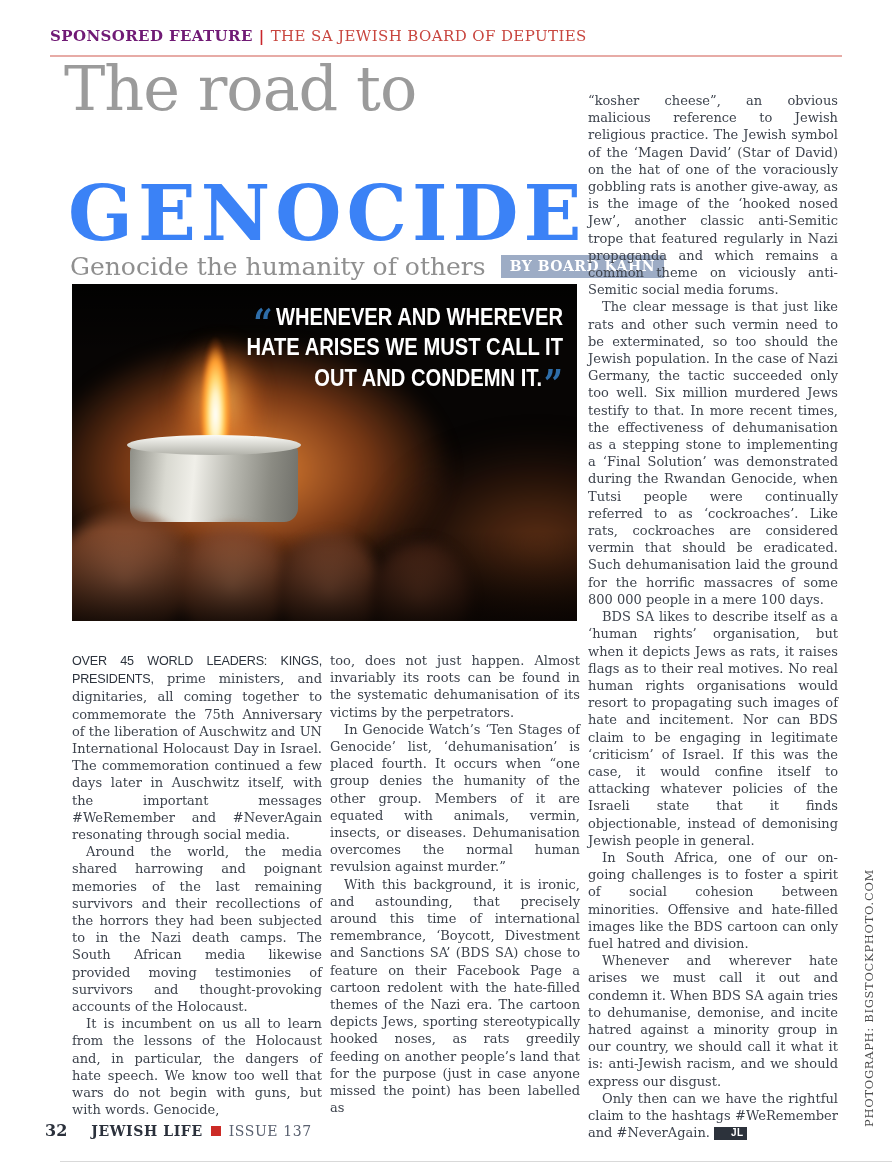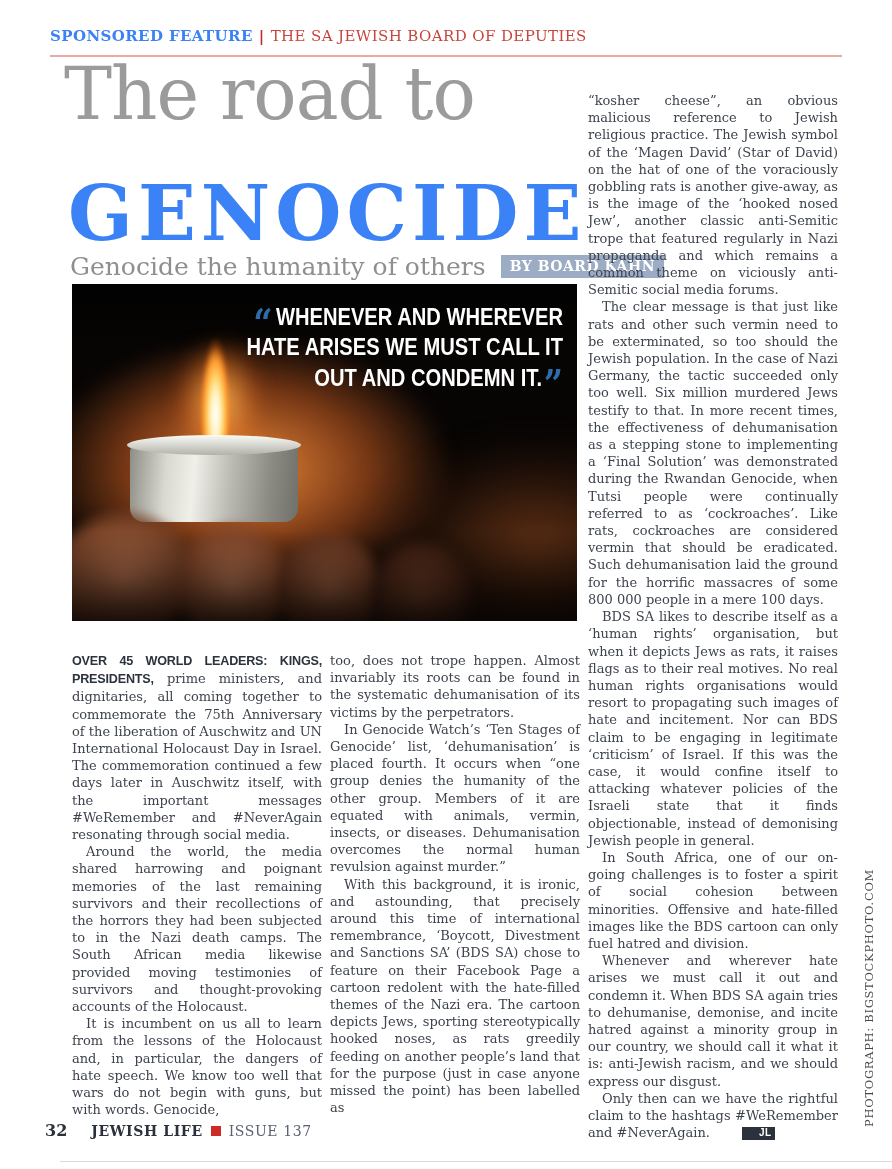--- a/index.html
+++ b/index.html
@@ -2,27 +2,27 @@
 <html><head>
 <meta charset="utf-8">
 <style>
   html,body { margin:0; padding:0; background:#ffffff; }
   .page {
     position:relative; width:892px; height:1169px; background:#ffffff;
     font-family:"DejaVu Serif", serif; overflow:hidden;
   }
   
   .hdr { position:absolute; left:50px; top:27px; width:792px; font-size:15px; letter-spacing:.4px; white-space:nowrap; }
-  .hdr .feature { color:#3b82f6; font-weight:bold;text-align:center; }
+  .hdr .feature { color:#701a75; font-weight:bold;text-align:center; }
   .hdr .sep { color:#c9252b; font-weight:bold; margin:0 6px; }
   .hdr .org { color:#c8453e; }
   .hdr-rule { position:absolute; left:50px; top:55px; width:792px; height:2px; background:#e7aba6; }
 
   
-  .title1 { position:absolute; left:64px; top:58px; font-size:72px; line-height:1; color:#9b9b9b; letter-spacing:-1px; }
+  .title1 { position:absolute; left:64px; top:58px; font-size:62px; line-height:1; color:#9b9b9b; letter-spacing:-1px; }
   .title2 { position:absolute; left:68px; top:176px; font-size:76px; line-height:1; font-weight:bold; color:#3b82f6; letter-spacing:5px; }
   .subrow { position:absolute; left:70px; top:252px; white-space:nowrap; }
   .subtitle { font-size:25px; color:#8f8f8f; }
   .badge { display:inline-block; background:#9dacc5; color:#ffffff; font-weight:bold; font-size:14px;
            padding:3px 9px 4px 9px; margin-left:10px; vertical-align:4px; letter-spacing:.5px; }
 
   
   .photo { position:absolute; left:72px; top:284px; width:505px; height:337px; background:#070504; overflow:hidden; }
   .photo > div { position:absolute; }
   .glow1 { left:-90px; top:15px; width:530px; height:340px;
@@ -63,23 +63,23 @@
   .qopen { vertical-align:-12px; margin-right:4px; }
   .qclose { vertical-align:-12px; margin-left:2px; }
 
   
   .col { position:absolute; width:250px; font-size:13px; line-height:17.2px; color:#3d434d; text-align:justify; }
   .col1 { left:72px;  top:652px; height:462px; }
   .col2 { left:330px; top:652px; height:462px; }
   .col3 { left:588px; top:92px;  height:1012px; }
   .col p { margin:0; }
   .col p + p { text-indent:14px; }
-  .lead { font-family:"Liberation Sans", sans-serif; font-weight:bold; font-size:12.6px; letter-spacing:-.2px; color:#2c333d; }
+  .lead { font-family:"Liberation Sans", sans-serif; font-weight:normal; font-size:12.6px; letter-spacing:-.2px; color:#2c333d; }
   .endmark { display:inline-block; background:#2c323b; color:#ffffff; font-family:"Liberation Sans", sans-serif;
-             font-weight:bold; font-size:10px; padding:1px 3px 2px 3px; line-height:1; vertical-align:1px; letter-spacing:.5px;margin-left:28px; }
+             font-weight:bold; font-size:10px; padding:1px 3px 2px 3px; line-height:1; vertical-align:1px; letter-spacing:.5px; }
 
   
   .credit { position:absolute; right:16px; bottom:42px; writing-mode:vertical-rl; transform:rotate(180deg);
             font-size:11.5px; color:#4a4a4a; letter-spacing:.7px; }
 
   
   .footer { position:absolute; left:45px; top:1121px; display:flex; align-items:center; font-size:14px; }
   .pagenum { font-weight:bold; font-size:16px; color:#2b313c; margin-right:24px; }
   .mag { font-weight:bold; color:#2b313c; letter-spacing:.6px; margin-right:8px; }
   .sq { width:10px; height:10px; background:#cc2b26; margin-right:8px; }
@@ -125,21 +125,21 @@
   </div>
 
   <div class="col col1">
     <p><span class="lead">OVER 45 WORLD LEADERS: KINGS, PRESIDENTS,</span>
       <span>prime ministers, and dignitaries, all coming together to commemorate the 75th Anniversary of the liberation of Auschwitz and UN International Holocaust Day in Israel. The commemoration continued a few days later in Auschwitz itself, with the important messages #WeRemember and #NeverAgain resonating through social media.</span></p>
     <p>Around the world, the media shared harrowing and poignant memories of the last remaining survivors and their recollections of the horrors they had been subjected to in the Nazi death camps. The South African media likewise provided moving testimonies of survivors and thought-provoking accounts of the Holocaust.</p>
     <p>It is incumbent on us all to learn from the lessons of the Holocaust and, in particular, the dangers of hate speech. We know too well that wars do not begin with guns, but with words. Genocide,</p>
   </div>
 
   <div class="col col2">
-    <p>too, does not trope happen. Almost invariably its roots can be found in the systematic dehumanisation of its victims by the perpetrators.</p>
+    <p>too, does not just happen. Almost invariably its roots can be found in the systematic dehumanisation of its victims by the perpetrators.</p>
     <p>In Genocide Watch’s ‘Ten Stages of Genocide’ list, ‘dehumanisation’ is placed fourth. It occurs when “one group denies the humanity of the other group. Members of it are equated with animals, vermin, insects, or diseases. Dehumanisation overcomes the normal human revulsion against murder.”</p>
     <p>With this background, it is ironic, and astounding, that precisely around this time of international remembrance, ‘Boycott, Divestment and Sanctions SA’ (BDS SA) chose to feature on their Facebook Page a cartoon redolent with the hate-filled themes of the Nazi era. The cartoon depicts Jews, sporting stereotypically hooked noses, as rats greedily feeding on another people’s land that for the purpose (just in case anyone missed the point) has been labelled as</p>
   </div>
 
   <div class="col col3">
     <p>“kosher cheese”, an obvious malicious reference to Jewish religious practice. The Jewish symbol of the ‘Magen David’ (Star of David) on the hat of one of the voraciously gobbling rats is another give-away, as is the image of the ‘hooked nosed Jew’, another classic anti-Semitic trope that featured regularly in Nazi propaganda and which remains a common theme on viciously anti-Semitic social media forums.</p>
     <p>The clear message is that just like rats and other such vermin need to be exterminated, so too should the Jewish population. In the case of Nazi Germany, the tactic succeeded only too well. Six million murdered Jews testify to that. In more recent times, the effectiveness of dehumanisation as a stepping stone to implementing a ‘Final Solution’ was demonstrated during the Rwandan Genocide, when Tutsi people were continually referred to as ‘cockroaches’. Like rats, cockroaches are considered vermin that should be eradicated. Such dehumanisation laid the ground for the horrific massacres of some 800 000 people in a mere 100 days.</p>
     <p>BDS SA likes to describe itself as a ‘human rights’ organisation, but when it depicts Jews as rats, it raises flags as to their real motives. No real human rights organisations would resort to propagating such images of hate and incitement. Nor can BDS claim to be engaging in legitimate ‘criticism’ of Israel. If this was the case, it would confine itself to attacking whatever policies of the Israeli state that it finds objectionable, instead of demonising Jewish people in general.</p>
     <p>In South Africa, one of our on-going challenges is to foster a spirit of social cohesion between minorities. Offensive and hate-filled images like the BDS cartoon can only fuel hatred and division.</p>
     <p>Whenever and wherever hate arises we must call it out and condemn it. When BDS SA again tries to dehumanise, demonise, and incite hatred against a minority group in our country, we should call it what it is: anti-Jewish racism, and we should express our disgust.</p>

